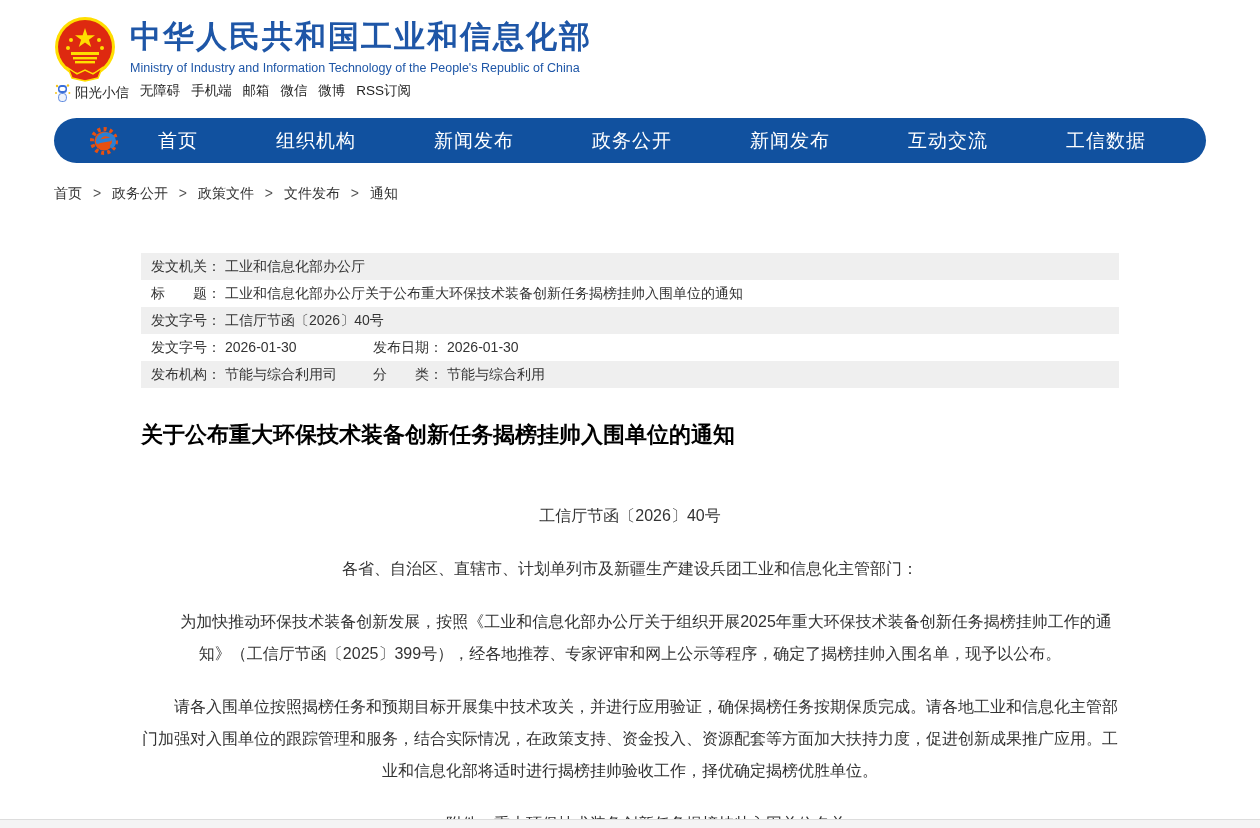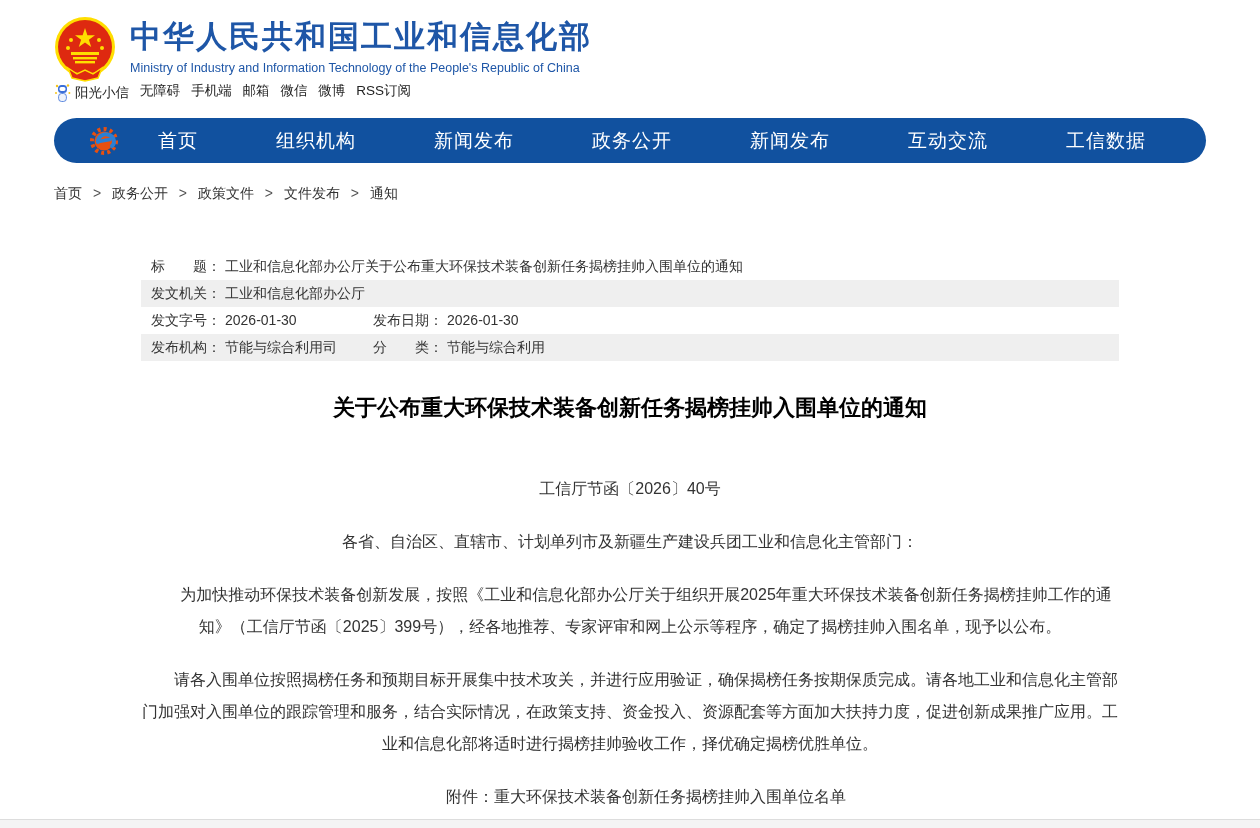--- a/index.html
+++ b/index.html
@@ -47,21 +47,21 @@
   
   .doc-wrap { width:978px; margin:0 auto; }
   .meta-table { margin-top:50px; font-size:14px; color:#333; }
   .meta-row { height:27px; line-height:27px; padding-left:10px; white-space:nowrap; overflow:hidden; }
   .meta-row.gray { background:#efefef; }
   .meta-label { color:#333; }
   .meta-value { color:#333; margin-left:4px; }
   .meta-col1 { display:inline-block; width:222px; }
 
   
-  .article-title { margin-top:32px; text-align:center; font-size:22px; font-weight:bold; color:#000; }
+  .article-title { margin-top:32px; text-align:left; font-size:22px; font-weight:bold; color:#000; }
   .doc-number { margin-top:56px; text-align:center; font-size:16px; color:#333; }
   .article-body { margin-top:26px; font-size:16px; line-height:32px; color:#333; }
   .article-body p { margin-bottom:21px;text-align:center; }
   .indent { text-indent:2em; }
 
   
   .footer-strip { position:absolute; left:0; bottom:0; width:1260px; height:9px;
                   background:#f4f4f4; border-top:1px solid #dddddd; }
 </style>
 </head>
@@ -141,25 +141,28 @@
     <a>政策文件</a>
     <span class="crumb-sep">&gt;</span>
     <a>文件发布</a>
     <span class="crumb-sep">&gt;</span>
     <a>通知</a>
   </div>
 
   <div class="doc-wrap">
 
     <div class="meta-table">
+      <div class="meta-row gray">
+        <span class="meta-label">发文机关：</span><span class="meta-value">工业和信息化部办公厅</span>
+      </div>
       <div class="meta-row">
         <span class="meta-label">标　　题：</span><span class="meta-value">工业和信息化部办公厅关于公布重大环保技术装备创新任务揭榜挂帅入围单位的通知</span>
       </div>
       <div class="meta-row gray">
-        <span class="meta-label">发文机关：</span><span class="meta-value">工业和信息化部办公厅</span>
+        <span class="meta-label">发文字号：</span><span class="meta-value">工信厅节函〔2026〕40号</span>
       </div>
       <div class="meta-row">
         <span class="meta-col1"><span class="meta-label">发文字号：</span><span class="meta-value">2026-01-30</span></span><span class="meta-label">发布日期：</span><span class="meta-value">2026-01-30</span>
       </div>
       <div class="meta-row gray">
         <span class="meta-col1"><span class="meta-label">发布机构：</span><span class="meta-value">节能与综合利用司</span></span><span class="meta-label">分　　类：</span><span class="meta-value">节能与综合利用</span>
       </div>
     </div>
 
     <h1 class="article-title">关于公布重大环保技术装备创新任务揭榜挂帅入围单位的通知</h1>

